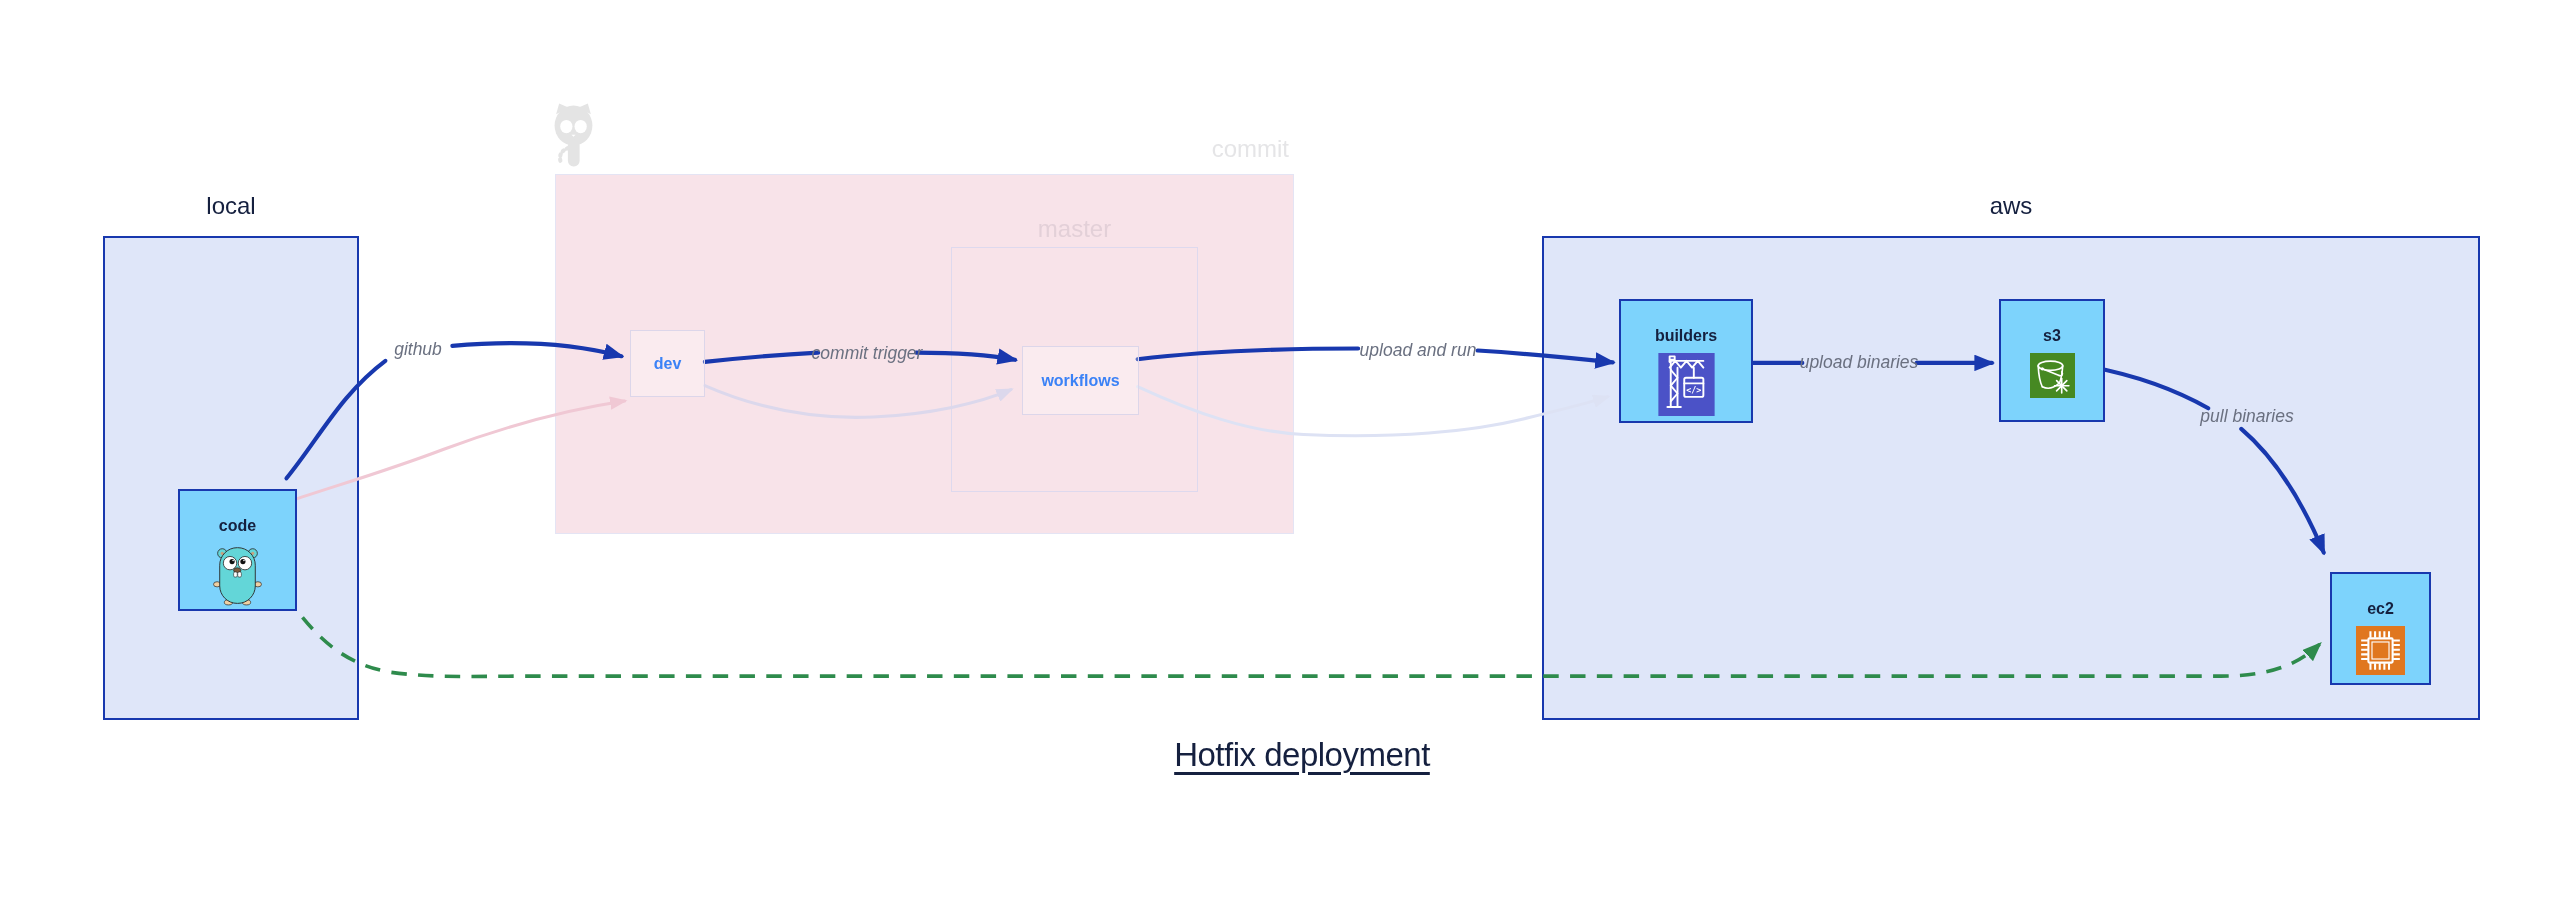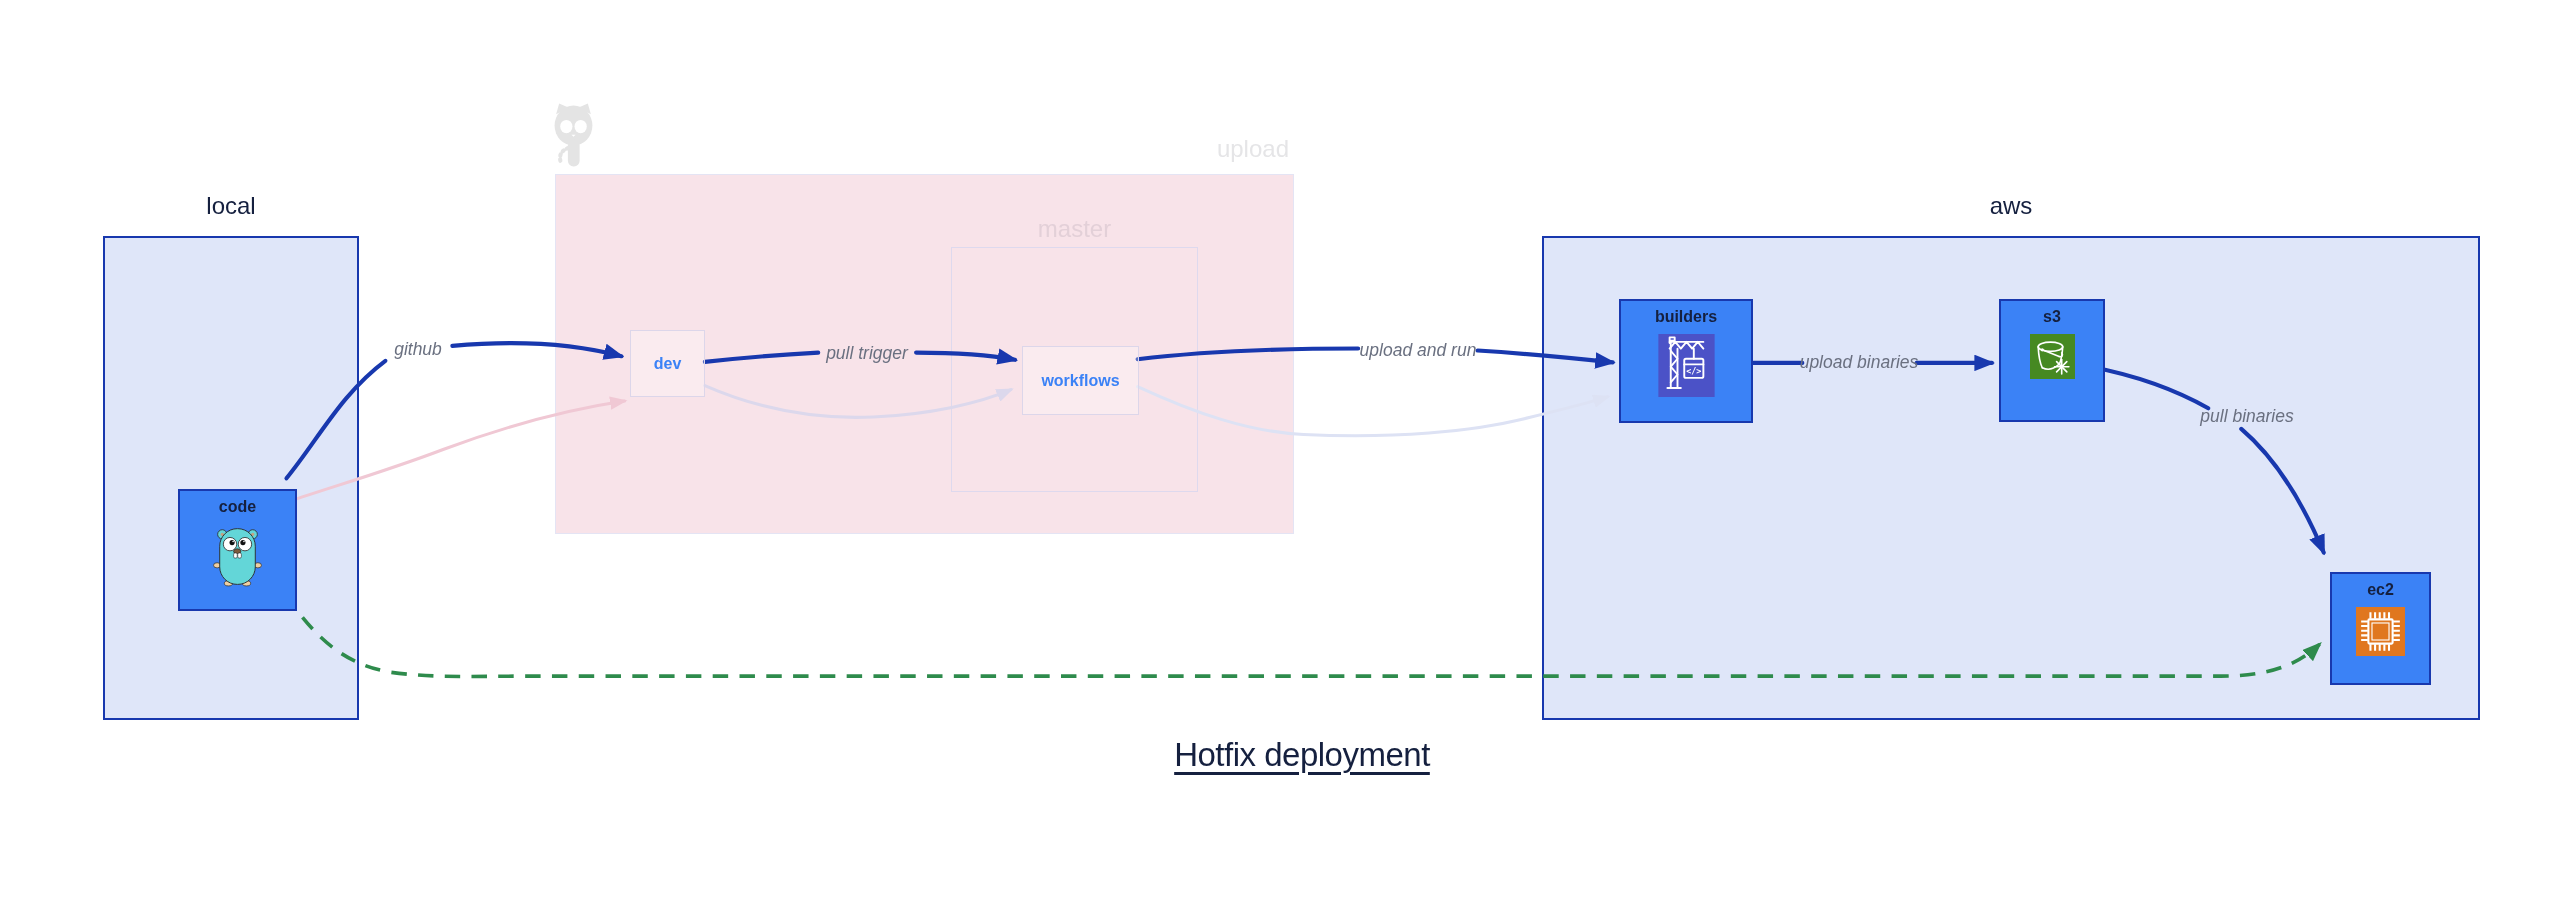--- a/index.html
+++ b/index.html
@@ -8,21 +8,21 @@
   
   .group{position:absolute;box-sizing:border-box;}
   .group.strong{border:2.6px solid #1838ae;background:#dfe6f9;}
   .group.pink{border:1.5px solid #e4e4f4;background:#f8e3e9;}
   .group.master{border:1.5px solid #ded9ee;background:transparent;}
   .group-label{position:absolute;font-size:24px;font-weight:500;color:#15203f;text-align:center;white-space:nowrap;}
   .group-label.faded-pink{color:#e3d0d8;}
   .group-label.faded-gray{color:#e5e5e7;text-align:right;}
   
   .node{position:absolute;box-sizing:border-box;display:flex;flex-direction:column;align-items:center;}
-  .node.strong{background:#3b82f6;border:2.1px solid #1838ae;padding-top:7px;gap:8.2px;}
+  .node.strong{background:#7dd3fc;border:2.1px solid #1838ae;padding-top:26px;gap:8.2px;}
   .node.faded{background:rgba(255,255,255,0.28);border:1.5px solid #dcd6ea;justify-content:center;}
   .node-label{font-size:16px;font-weight:700;color:#15203f;white-space:nowrap;}
   .node.faded .node-label{color:#3b82f6;}
   
   .edge-label{position:absolute;transform:translate(-50%,-50%);font-style:italic;font-size:17.5px;
               color:#6a7080;white-space:nowrap;}
   
   .title{position:absolute;top:736px;left:0;right:0;text-align:center;}
   .title span{font-size:33px;font-weight:500;color:#15203f;letter-spacing:-0.5px;
               text-decoration:underline;text-decoration-thickness:3.1px;text-underline-offset:6.2px;}
@@ -39,21 +39,21 @@
   <path d="M34 88 C 20 92, 14 104, 20 118" stroke="#e4e4e4" stroke-width="8" fill="none" stroke-dasharray="3 7" stroke-linecap="round"></path>
   <ellipse cx="30" cy="46" rx="12" ry="13" fill="#ffffff"></ellipse>
   <ellipse cx="58" cy="46" rx="12" ry="13" fill="#ffffff"></ellipse>
   <path d="M40 62 L44 66 L48 62 Z" fill="#ffffff"></path>
 </svg>
 
 <div class="group strong" style="left:103px;top:236px;width:256px;height:484px"></div>
 <div class="group-label" style="left:103px;top:192px;width:256px">local</div>
 
 <div class="group pink" style="left:555px;top:174px;width:739px;height:360px"></div>
-<div class="group-label faded-gray" style="left:1077px;top:135px;width:212px">upload</div>
+<div class="group-label faded-gray" style="left:1077px;top:135px;width:212px">commit</div>
 
 <div class="group master" style="left:951px;top:247px;width:247px;height:245px"></div>
 <div class="group-label faded-pink" style="left:951px;top:215px;width:247px">master</div>
 
 <div class="group strong" style="left:1542px;top:236px;width:938px;height:484px"></div>
 <div class="group-label" style="left:1542px;top:192px;width:938px">aws</div>
 
 <svg class="layer" width="2604" height="902" viewBox="0 0 5054 1750">
   <defs>
     <marker id="arrBlue" markerUnits="userSpaceOnUse" markerWidth="40" markerHeight="32" refX="34" refY="16" orient="auto">
@@ -89,21 +89,21 @@
   <path d="M 3403 704 L 3498 704" stroke="#1838ae" stroke-width="8" fill="none" stroke-linecap="round"></path>
   <path d="M 3720 704 L 3866 704" stroke="#1838ae" stroke-width="8" fill="none" stroke-linecap="round" marker-end="url(#arrBlue)"></path>
 
   <path d="M 4060 712 C 4148 729, 4222 756, 4286 792" stroke="#1838ae" stroke-width="8" fill="none" stroke-linecap="round"></path>
   <path d="M 4350 832 C 4418 890, 4468 972, 4510 1072" stroke="#1838ae" stroke-width="8" fill="none" stroke-linecap="round" marker-end="url(#arrBlue)"></path>
 
   <path d="M 556 1156 C 612 1238, 668 1288, 755 1304 C 840 1316, 920 1312, 1010 1312 L 4310 1312 C 4400 1312, 4458 1292, 4502 1250" stroke="#2e8b4c" stroke-width="7" fill="none" stroke-dasharray="30 22" marker-end="url(#arrGreen)"></path>
 </svg>
 
 <span class="edge-label" style="left:418px;top:349px">github</span>
-<span class="edge-label" style="left:867px;top:353px">pull trigger</span>
+<span class="edge-label" style="left:867px;top:353px">commit trigger</span>
 <span class="edge-label" style="left:1418px;top:350px">upload and run</span>
 <span class="edge-label" style="left:1859px;top:362px">upload binaries</span>
 <span class="edge-label" style="left:2247px;top:416px">pull binaries</span>
 
 <div class="node strong" style="left:178px;top:489px;width:119px;height:122px">
   <div class="node-label">code</div>
   <svg width="49" height="63" viewBox="0 0 95 122">
     <ellipse cx="18" cy="20" rx="9" ry="9" fill="#63d6d8" stroke="#2b2b2b" stroke-width="1.6"></ellipse>
     <ellipse cx="77" cy="20" rx="9" ry="9" fill="#63d6d8" stroke="#2b2b2b" stroke-width="1.6"></ellipse>
     <circle cx="18" cy="20" r="3" fill="#c9a17e"></circle>

